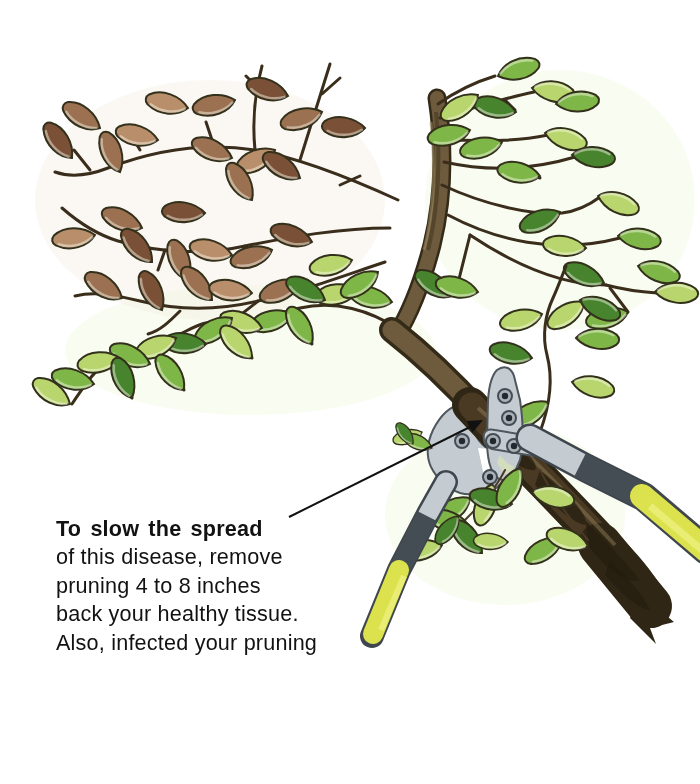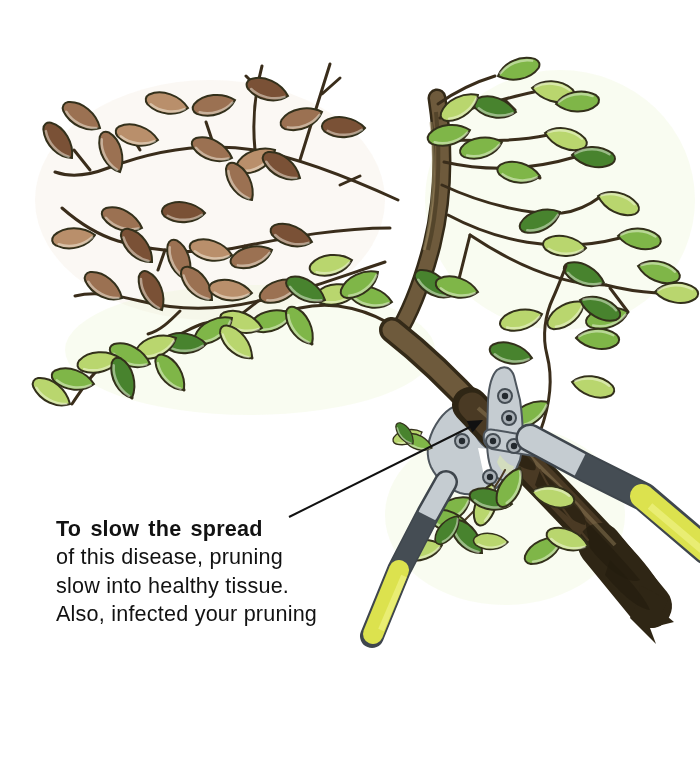--- a/index.html
+++ b/index.html
@@ -252,17 +252,18 @@
     </g>
 
     <g>
       <line x1="289" y1="517" x2="470" y2="427" stroke="#111111" stroke-width="2"></line>
       <polygon points="483,420 472.5,432.5 466.7,420.9" fill="#111111"></polygon>
     </g>
   </svg>
 
   <div class="caption">
     <div class="lead">To slow the spread</div>
-    <div class="cap-line">of this disease, pruning</div>
-    <div class="cap-line">slow into healthy tissue.</div>
+    <div class="cap-line">of this disease, remove</div>
+    <div class="cap-line">pruning 4 to 8 inches</div>
+    <div class="cap-line">back your healthy tissue.</div>
     <div class="cap-line">Also, infected your pruning</div>
   </div>
 </div>
 
 </body></html>

